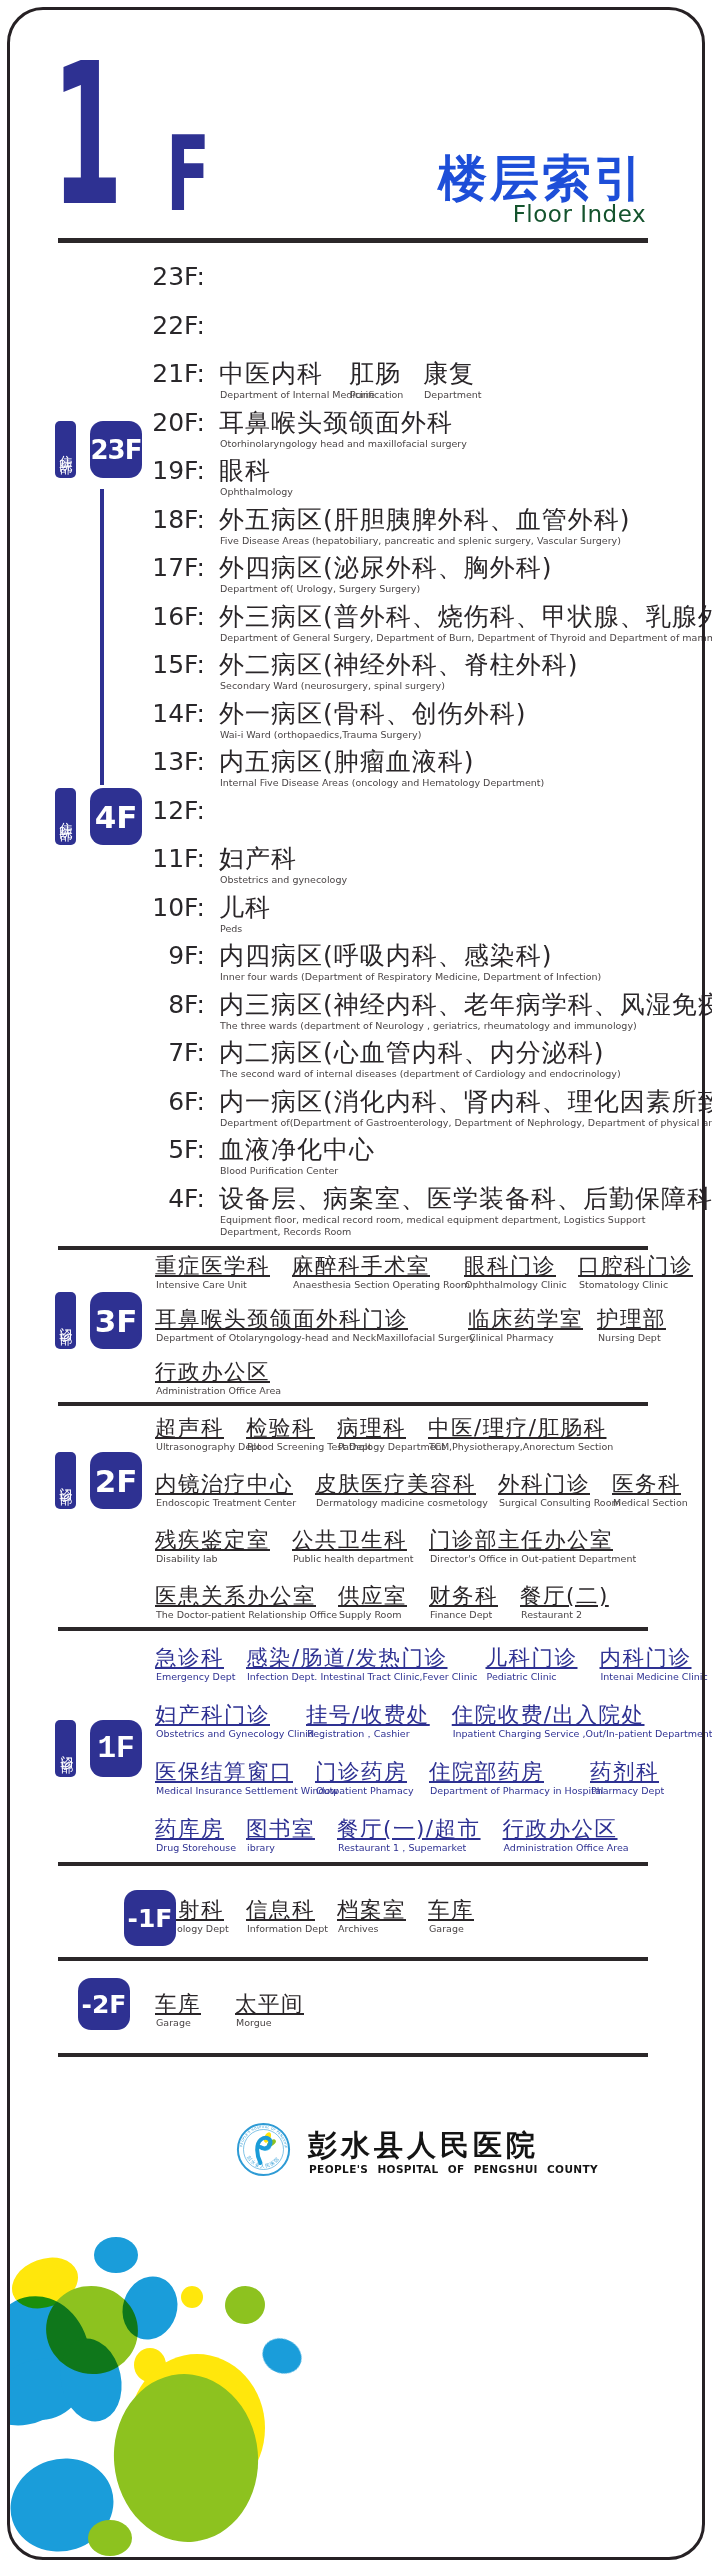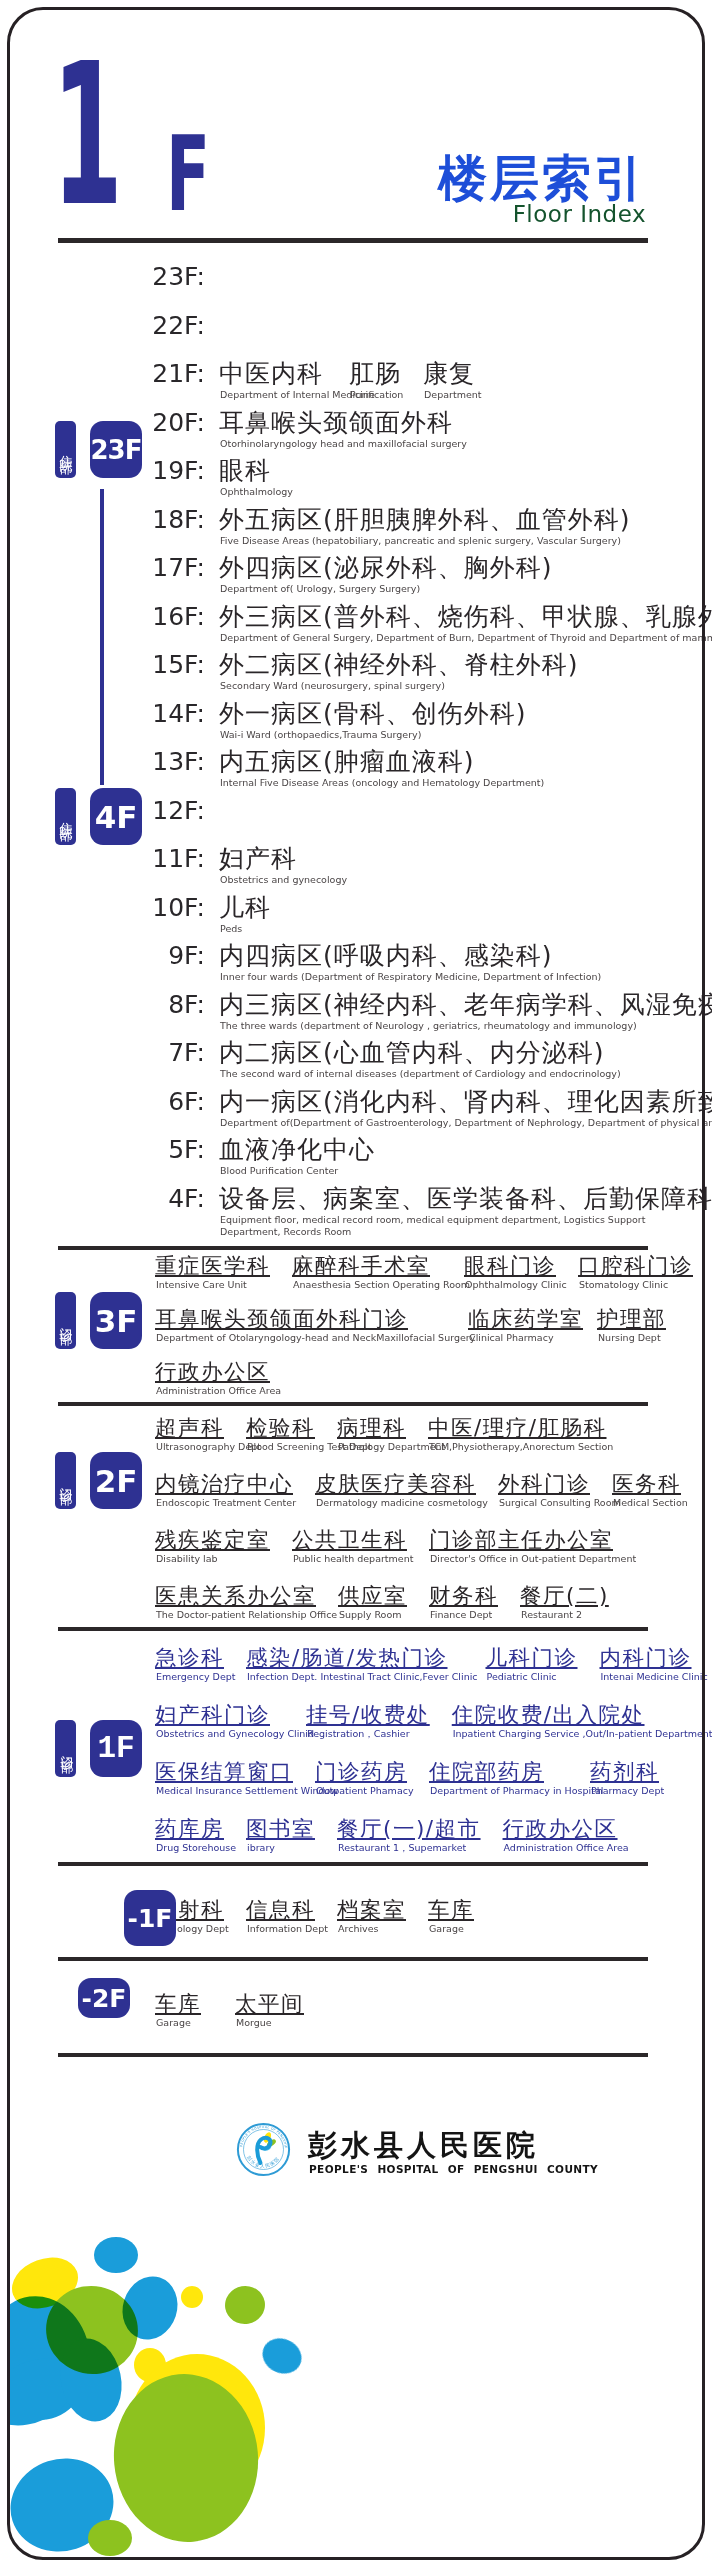--- a/index.html
+++ b/index.html
@@ -55,21 +55,21 @@
   
   .badge-group{position:absolute;left:55px;display:flex;gap:14px;align-items:stretch;z-index:3;justify-content:space-between;}
   .tab{width:21px;background:var(--accent);border-radius:5px;color:#fff;
        writing-mode:vertical-rl;text-orientation:upright;font-size:13px;letter-spacing:3px;
        display:flex;align-items:center;justify-content:center;}
   .fbadge{width:52px;background:var(--accent);border-radius:13px;color:#fff;font-weight:700;
           display:flex;align-items:center;justify-content:center;font-size:26px;letter-spacing:-1px;}
   .fbadge.big{font-size:31px;letter-spacing:0;}
   #bg-23f{top:421px;height:57px;} #bg-4f{top:788px;height:57px;}
   #bg-3f{top:1292px;height:57px;} #bg-2f{top:1452px;height:57px;} #bg-1f{top:1720px;height:57px;font-family:Liberation Mono, monospace;}
-  #bg-b1{top:1890px;height:56px;left:78px;margin-left:46px;} #bg-b2{top:1978px;height:40px;left:78px;}
+  #bg-b1{top:1890px;height:56px;left:78px;margin-left:46px;} #bg-b2{top:1978px;height:52px;left:78px;}
   #bg-b1 .fbadge,#bg-b2 .fbadge{font-size:25px;letter-spacing:0;}
   #inpatient-line{position:absolute;left:100px;top:489px;width:4px;height:296px;background:var(--accent);z-index:2;}
 
   
   #logo{position:absolute;left:236px;top:2122px;}
   #hosp-cn{position:absolute;left:308px;top:2126px;font-size:29px;font-weight:700;letter-spacing:4px;color:#141414;}
   #hosp-en{position:absolute;left:309px;top:2163px;font-size:10.5px;font-weight:700;letter-spacing:.4px;
            word-spacing:5px;color:#141414;}
   #blobs{position:absolute;left:0;top:2212px;}
 </style>

